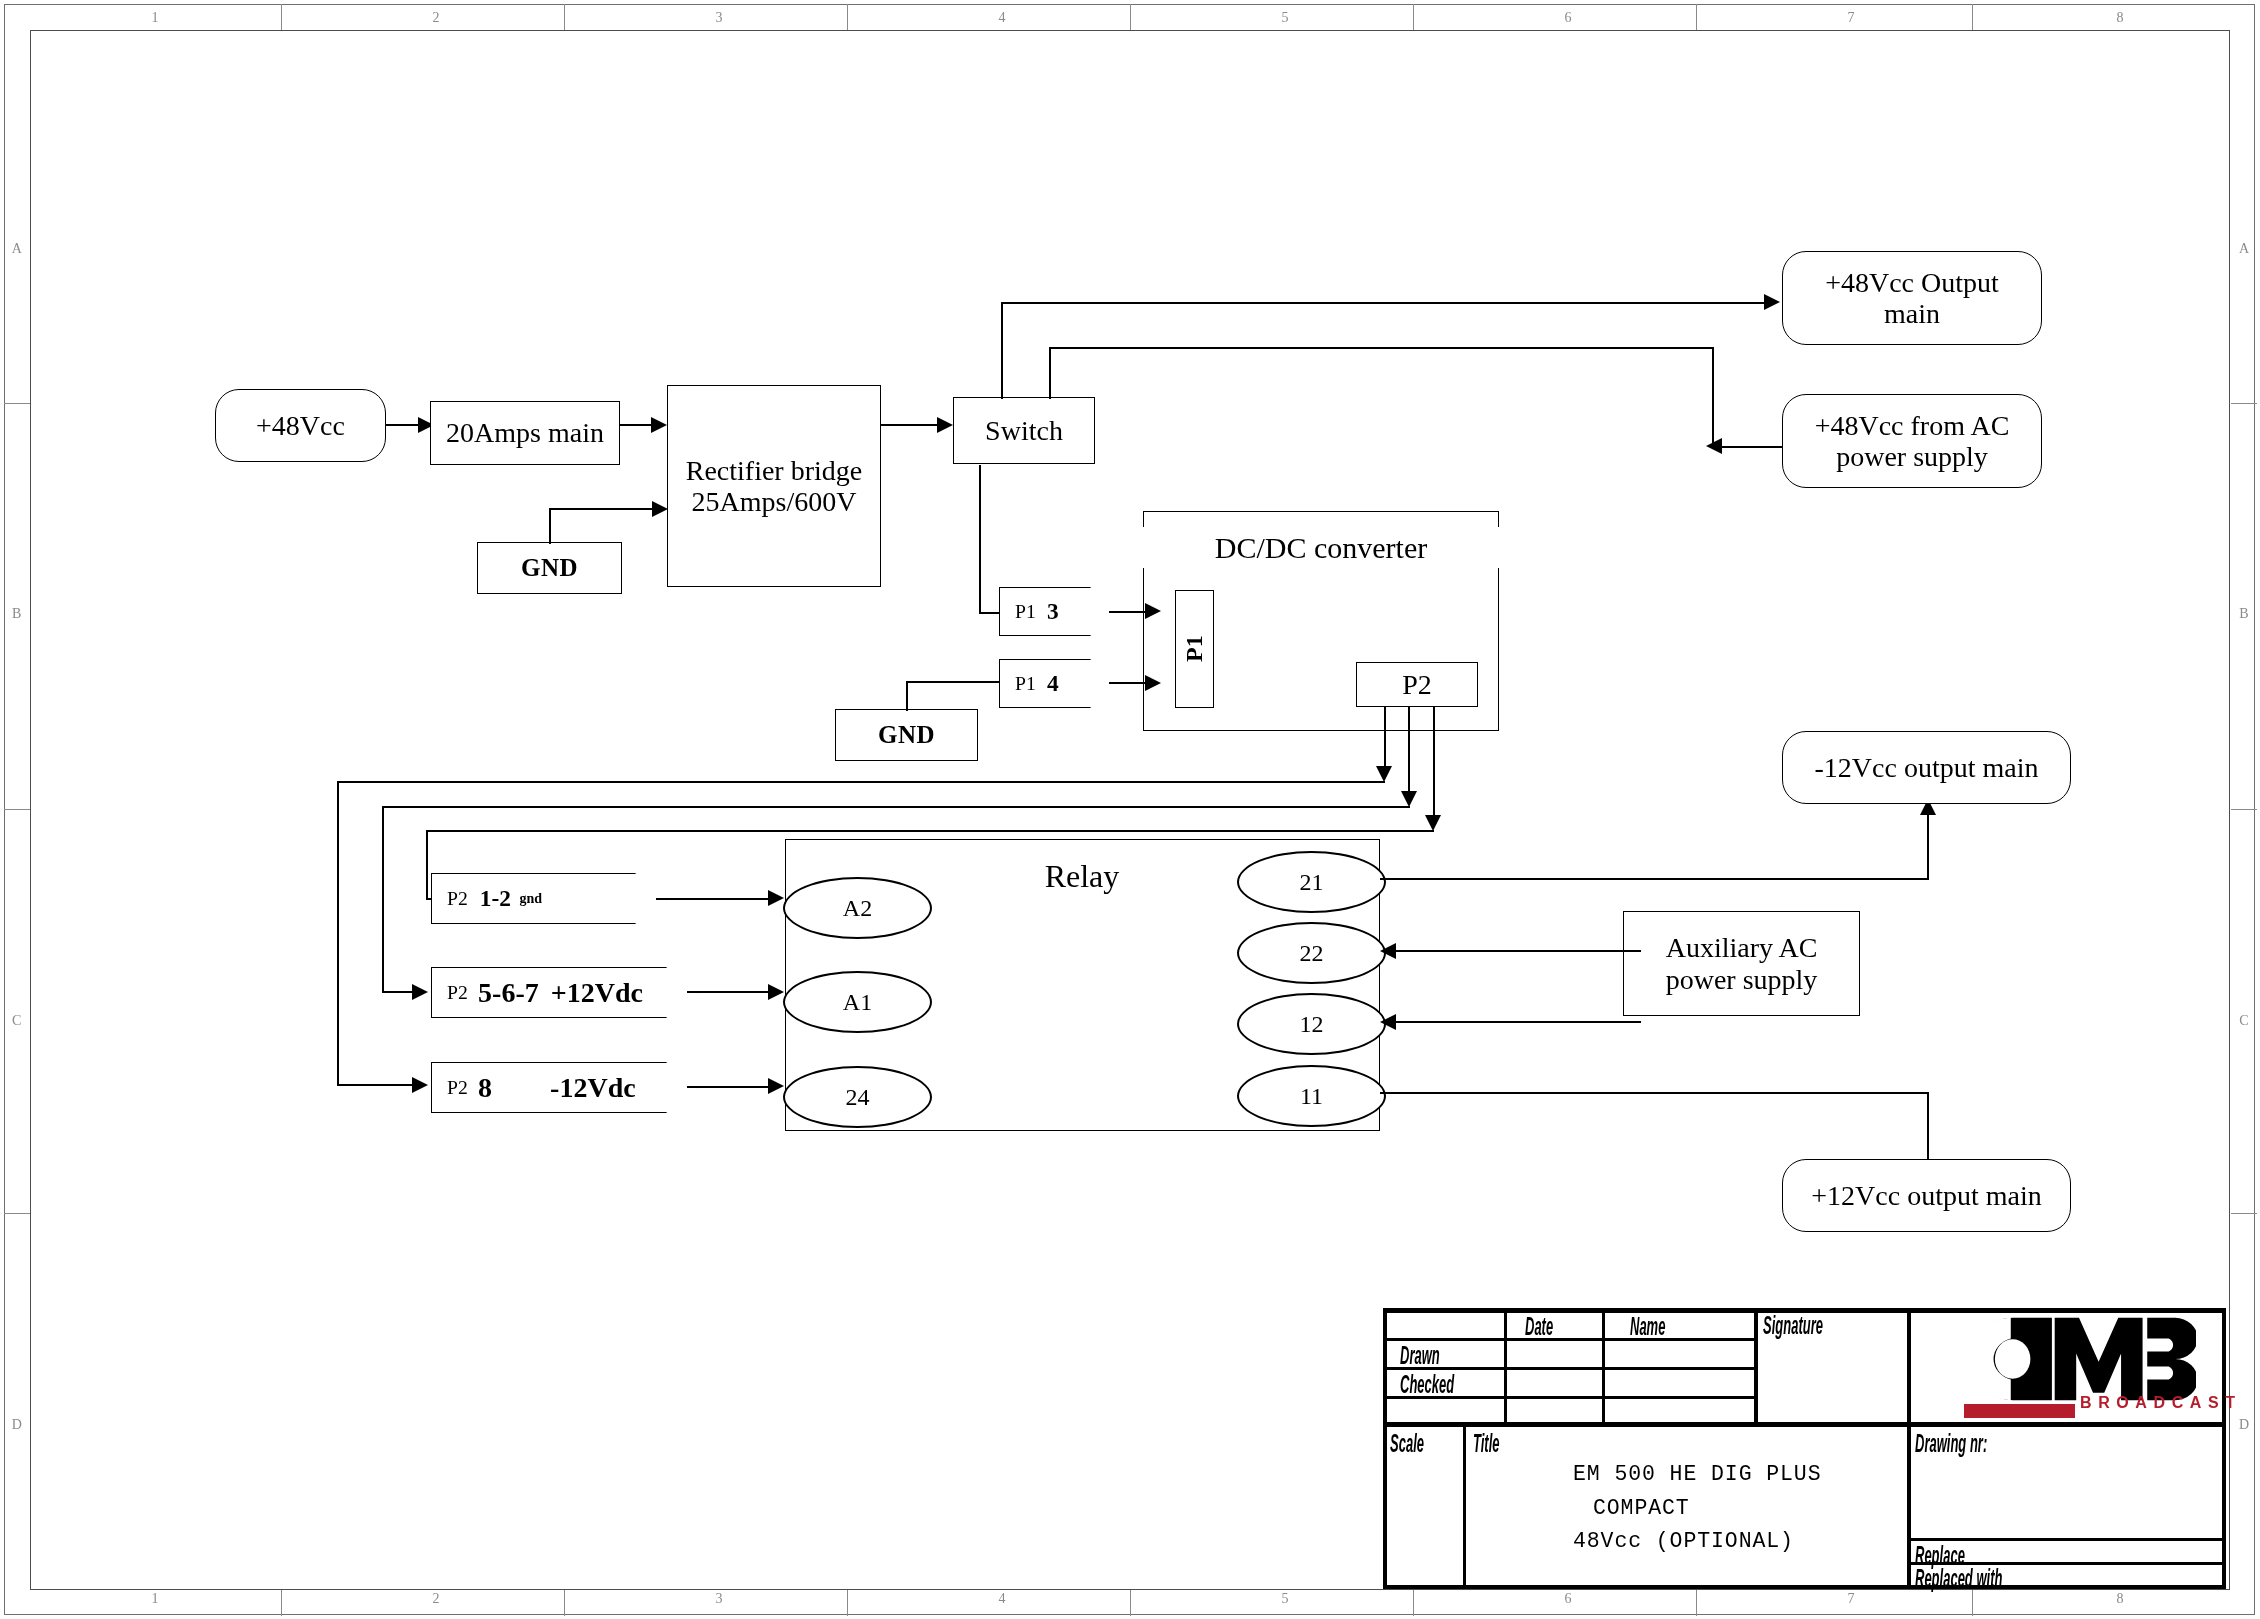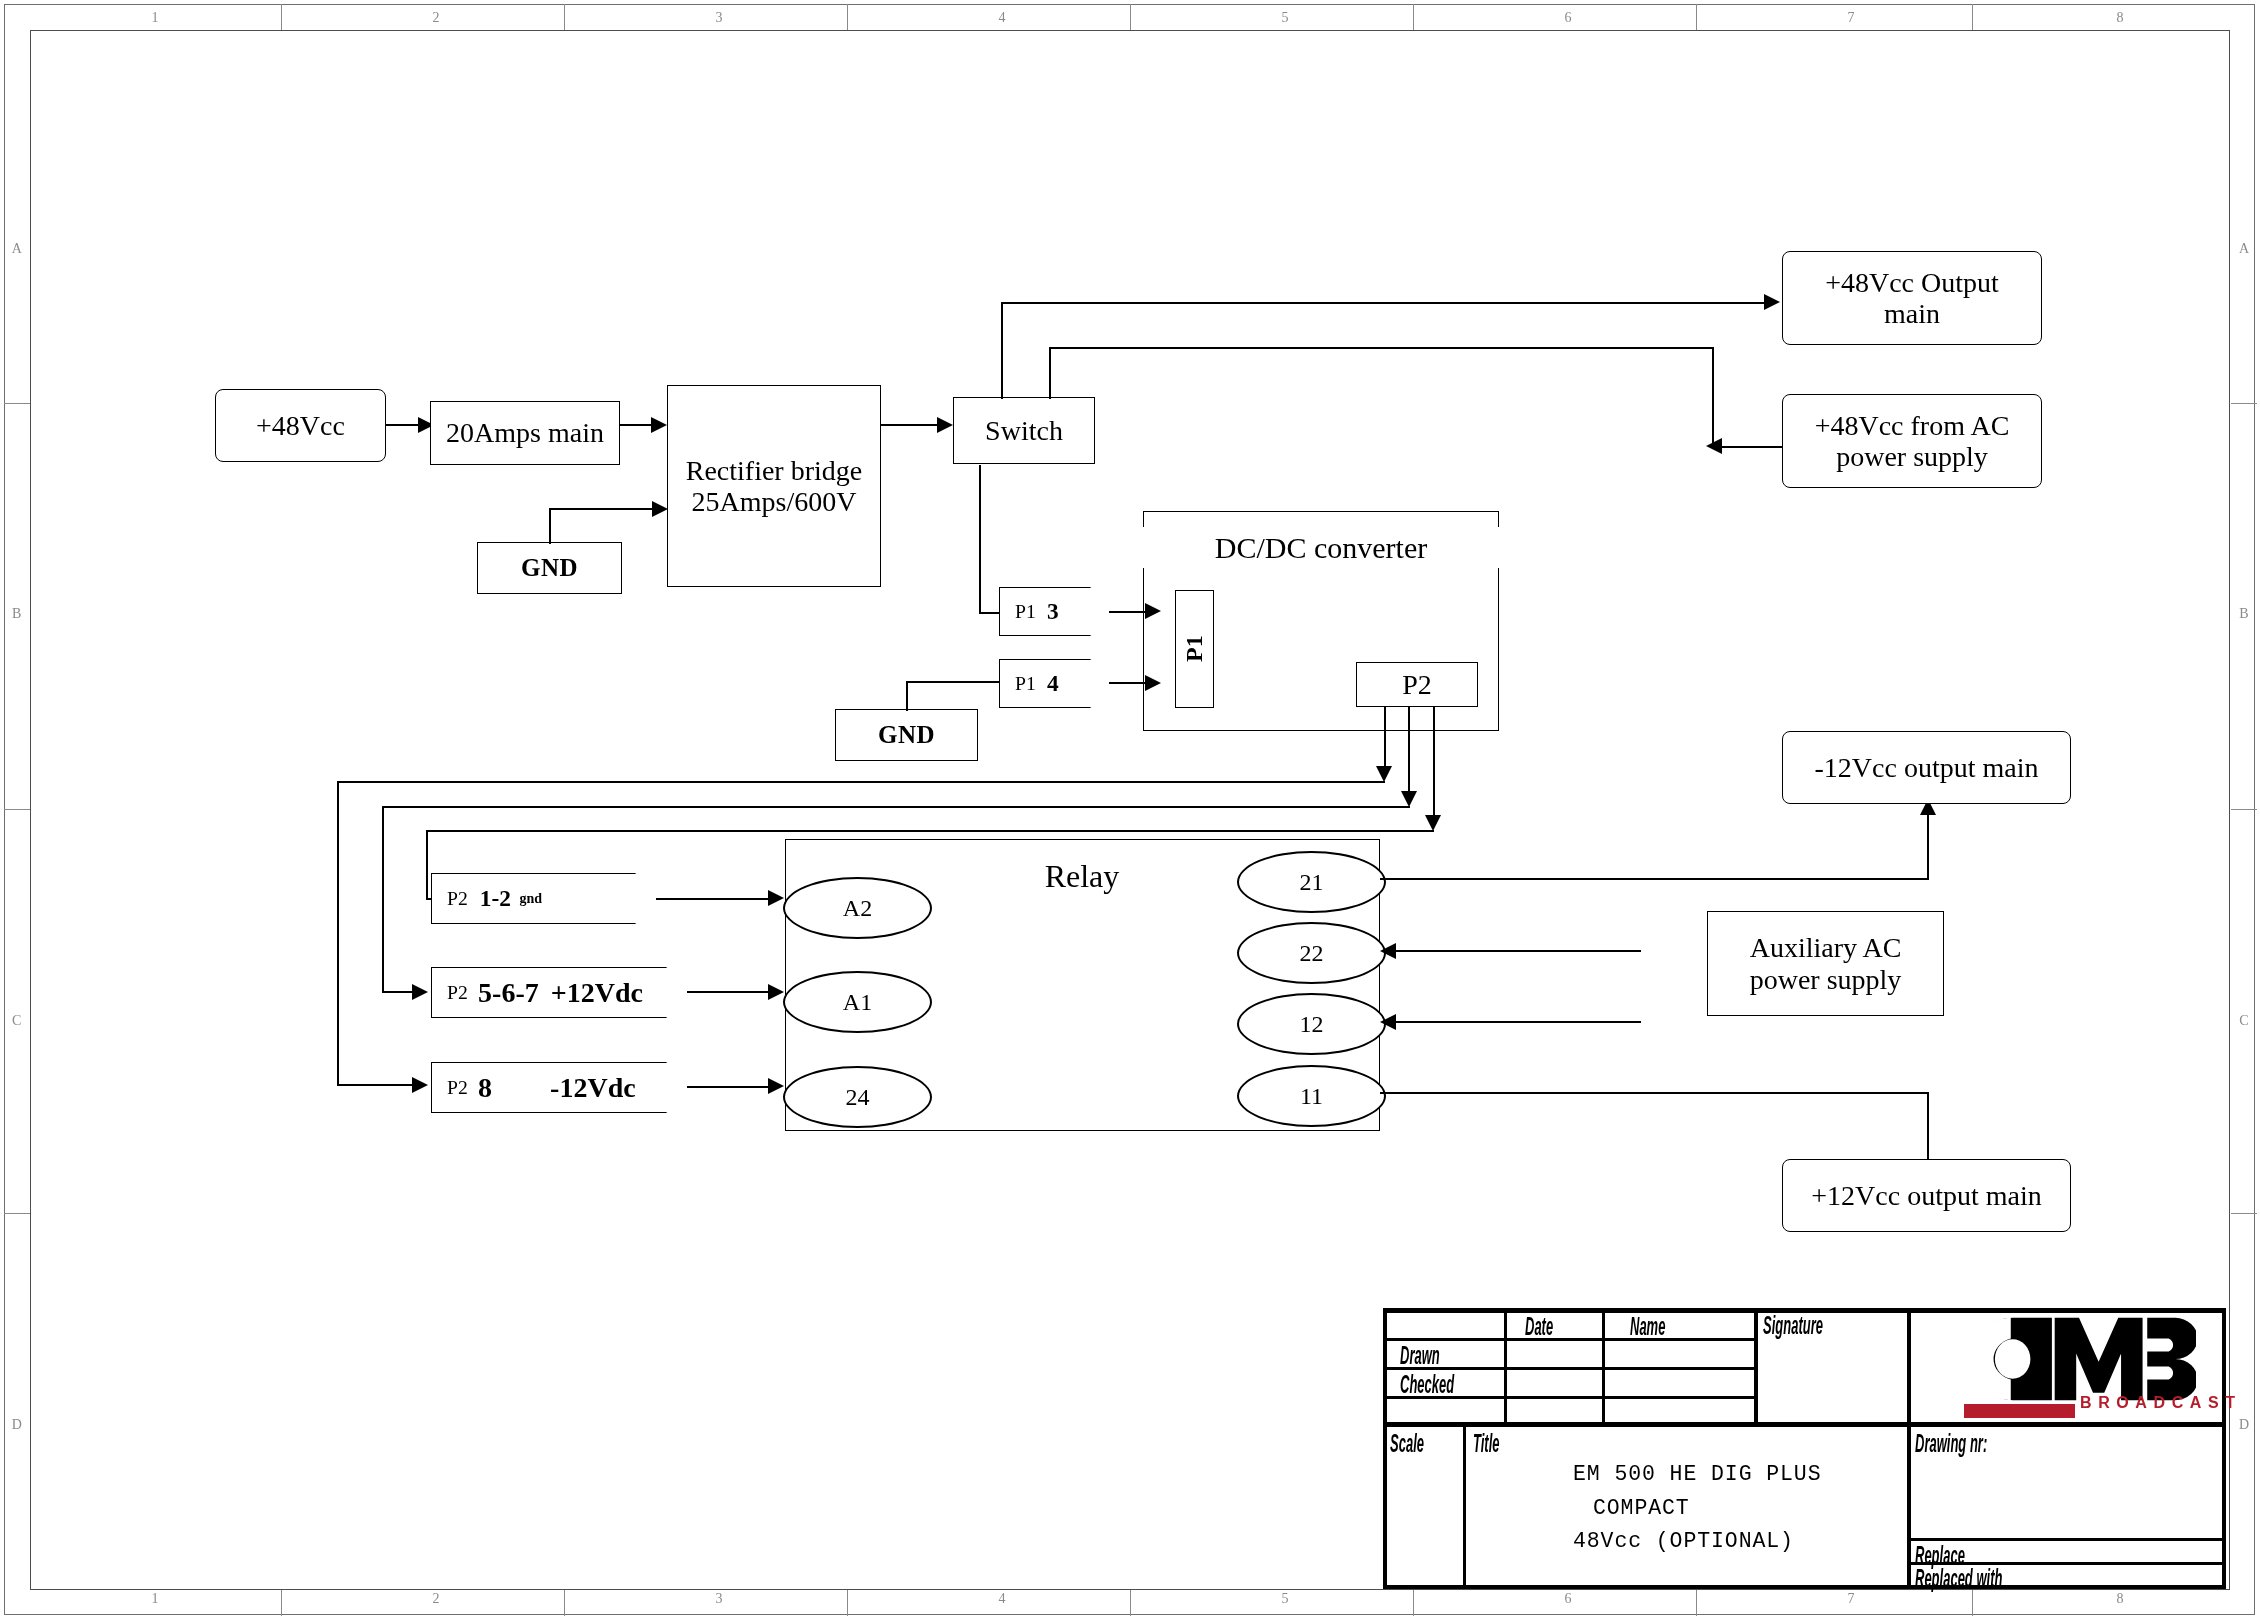--- a/index.html
+++ b/index.html
@@ -15,21 +15,21 @@
   .zone-lbl{position:absolute;color:#8a8a8a;font-size:14px;
             font-family:"Liberation Serif",serif;text-align:center;
             line-height:1;user-select:none;}
   .zone-div{position:absolute;background:#8a8a8a;}
 
   
   .node{position:absolute;box-sizing:border-box;background:#fff;
         display:flex;align-items:center;justify-content:center;
         text-align:center;line-height:1.12;}
   .rect{border:1.9px solid #000;}
-  .round{border:1.9px solid #000;border-radius:8px;}
+  .round{border:1.9px solid #000;border-radius:24px;}
   .gnd{border:1.9px solid #000;font-weight:bold;letter-spacing:0.5px;}
 
   .wire{position:absolute;background:#000;}
   .wh{height:1.9px;}  .wv{width:1.9px;}
 
   
   .ar{position:absolute;width:0;height:0;}
   .ar-r{border-top:8.4px solid transparent;border-bottom:8.4px solid transparent;
         border-left:16px solid #000;}
   .ar-l{border-top:8.4px solid transparent;border-bottom:8.4px solid transparent;
@@ -257,21 +257,21 @@
 <div class="term" style="left:1237px;top:922px;width:145px;height:58px;">22</div>
 <div class="term" style="left:1237px;top:993px;width:145px;height:58px;">12</div>
 <div class="term" style="left:1237px;top:1065px;width:145px;height:58px;">11</div>
 
 <div class="wire wh" style="left:1380px;top:878px;width:549px;"></div>
 <div class="wire wv" style="left:1927px;top:815px;height:65px;"></div>
 <div class="ar ar-u" style="left:1920px;top:799px;"></div>
 
 <div class="node round" style="left:1782px;top:731px;width:289px;height:73px;font-size:28px;">-12Vcc output main</div>
 
-<div class="node rect" style="left:1707px;top:911px;width:237px;height:105px;font-size:28px;flex-direction:column;">
+<div class="node rect" style="left:1623px;top:911px;width:237px;height:105px;font-size:28px;flex-direction:column;">
   <span>Auxiliary AC</span>
   <span>power supply</span>
 </div>
 <div class="wire wh" style="left:1396px;top:950px;width:245px;"></div>
 <div class="ar ar-l" style="left:1380px;top:943px;"></div>
 <div class="wire wh" style="left:1396px;top:1021px;width:245px;"></div>
 <div class="ar ar-l" style="left:1380px;top:1014px;"></div>
 
 <div class="wire wh" style="left:1380px;top:1092px;width:549px;"></div>
 <div class="wire wv" style="left:1927px;top:1092px;height:84px;"></div>

